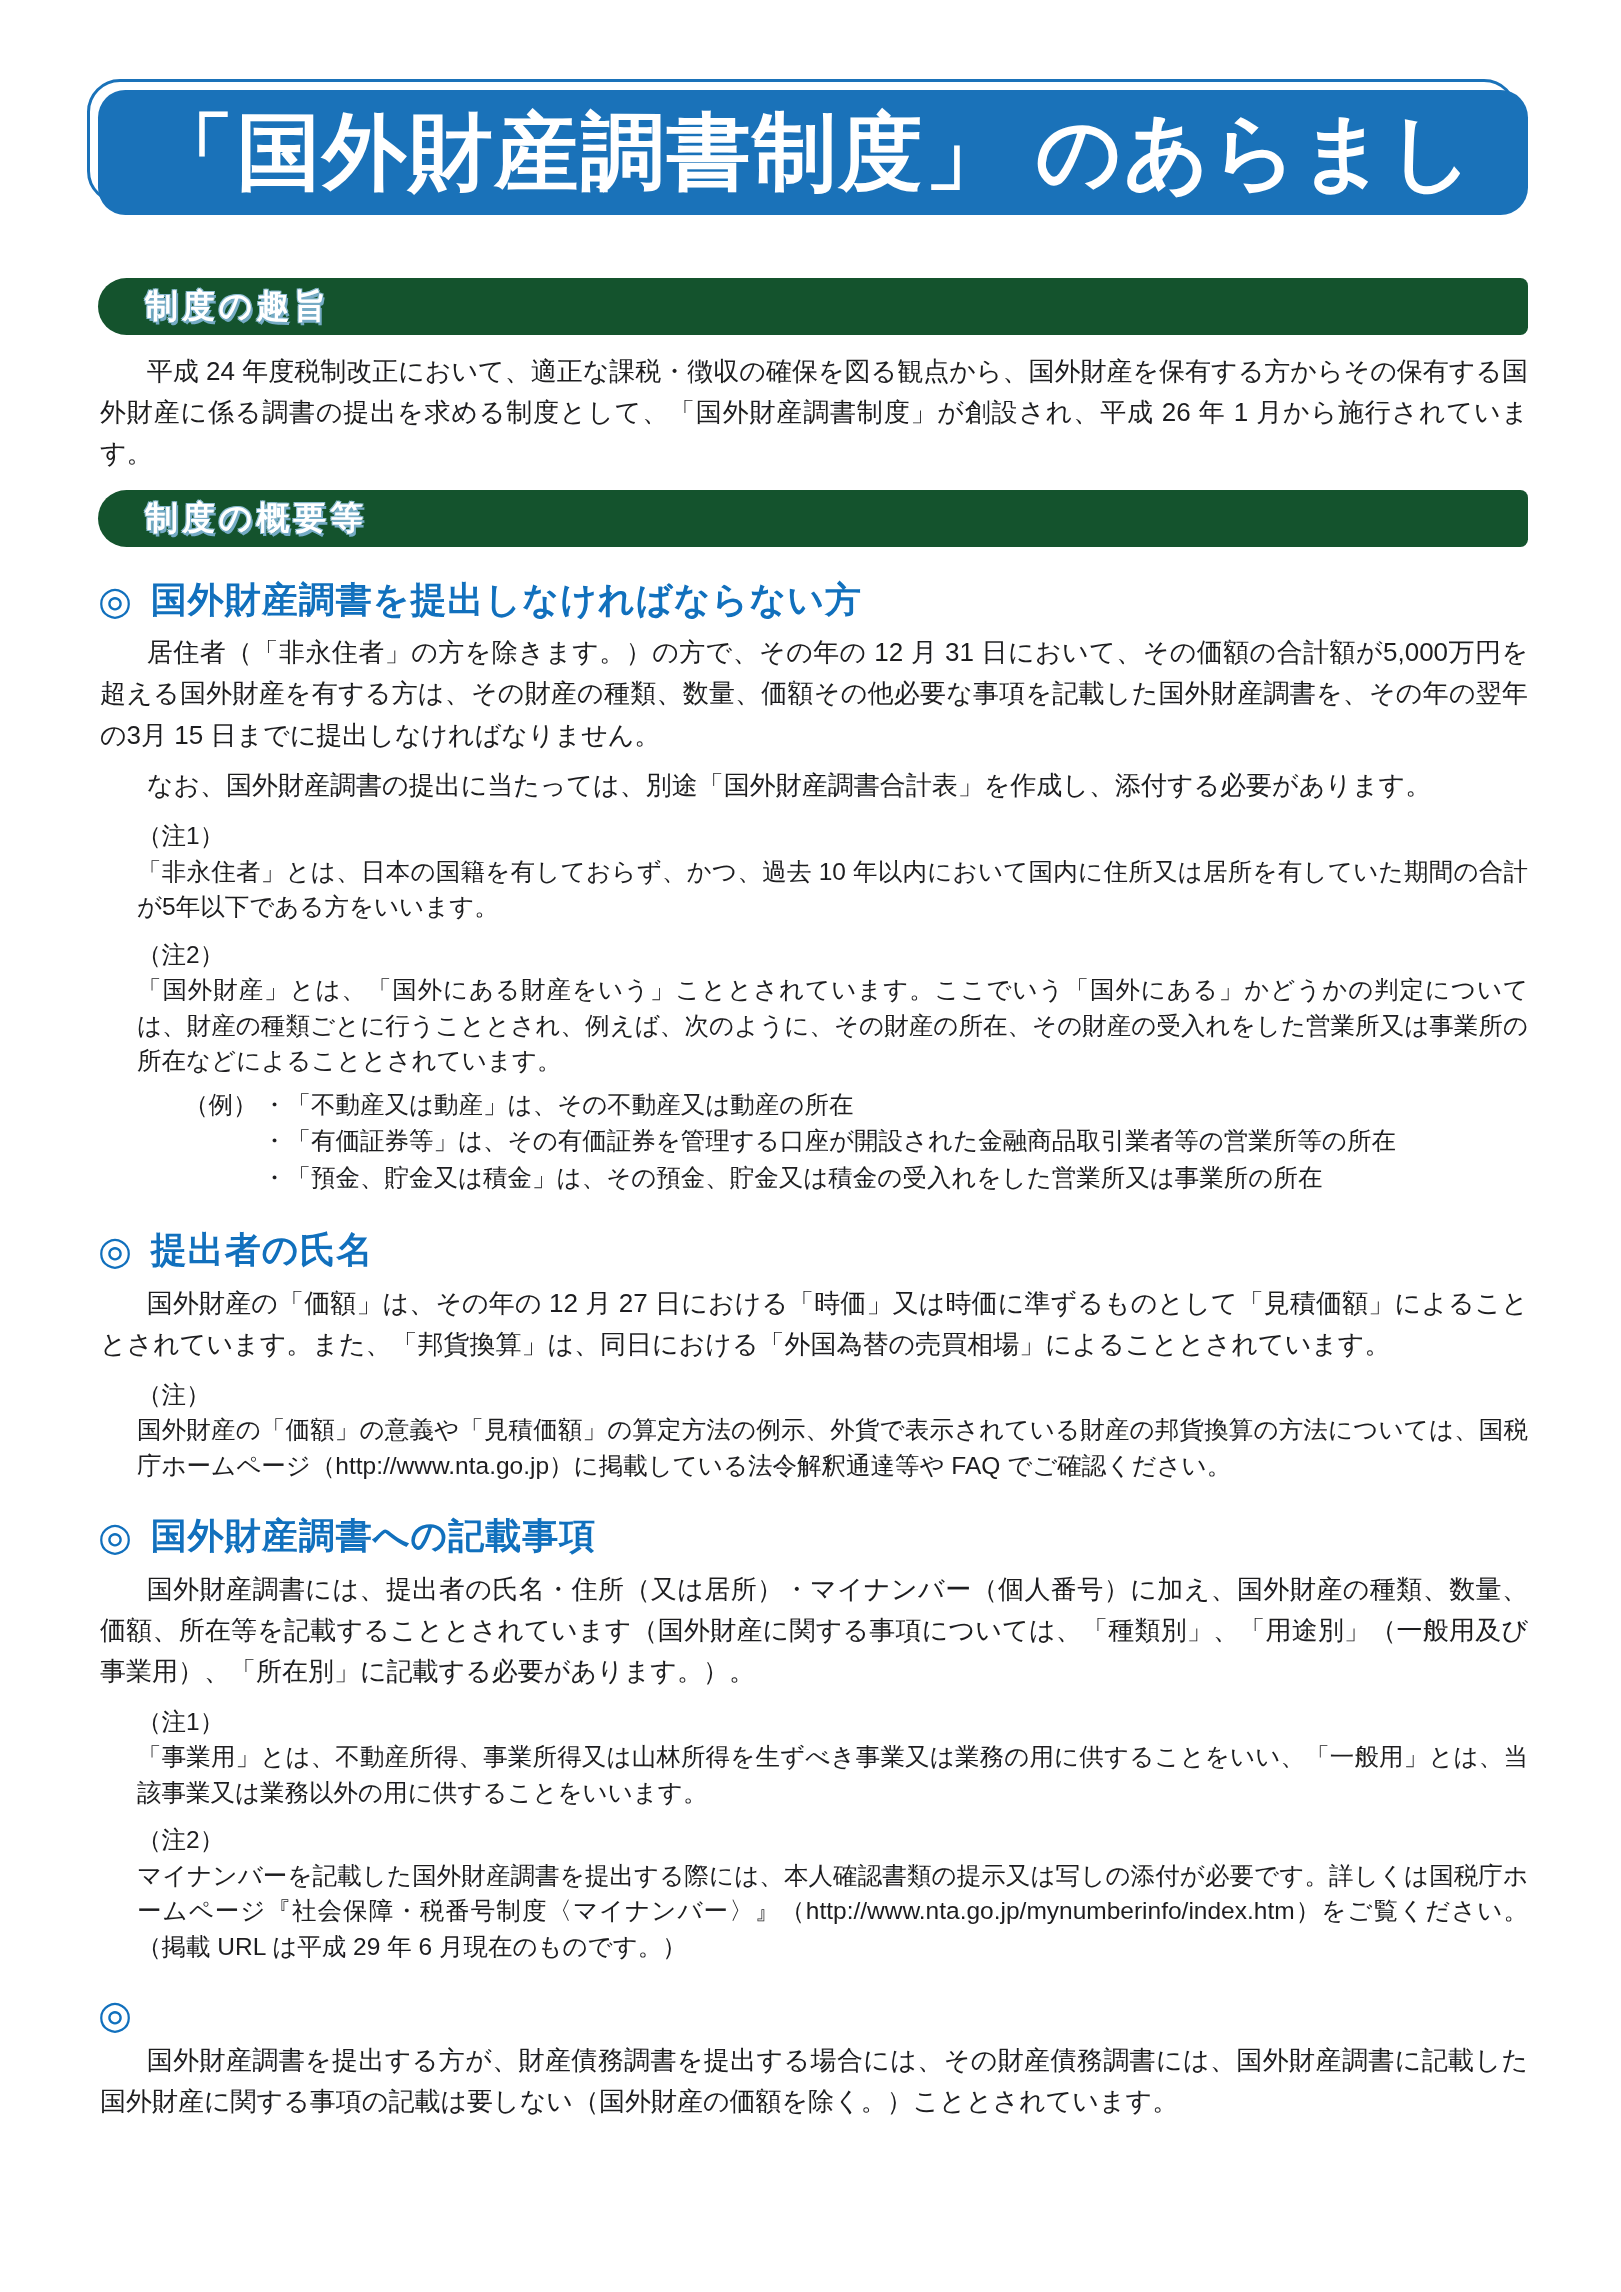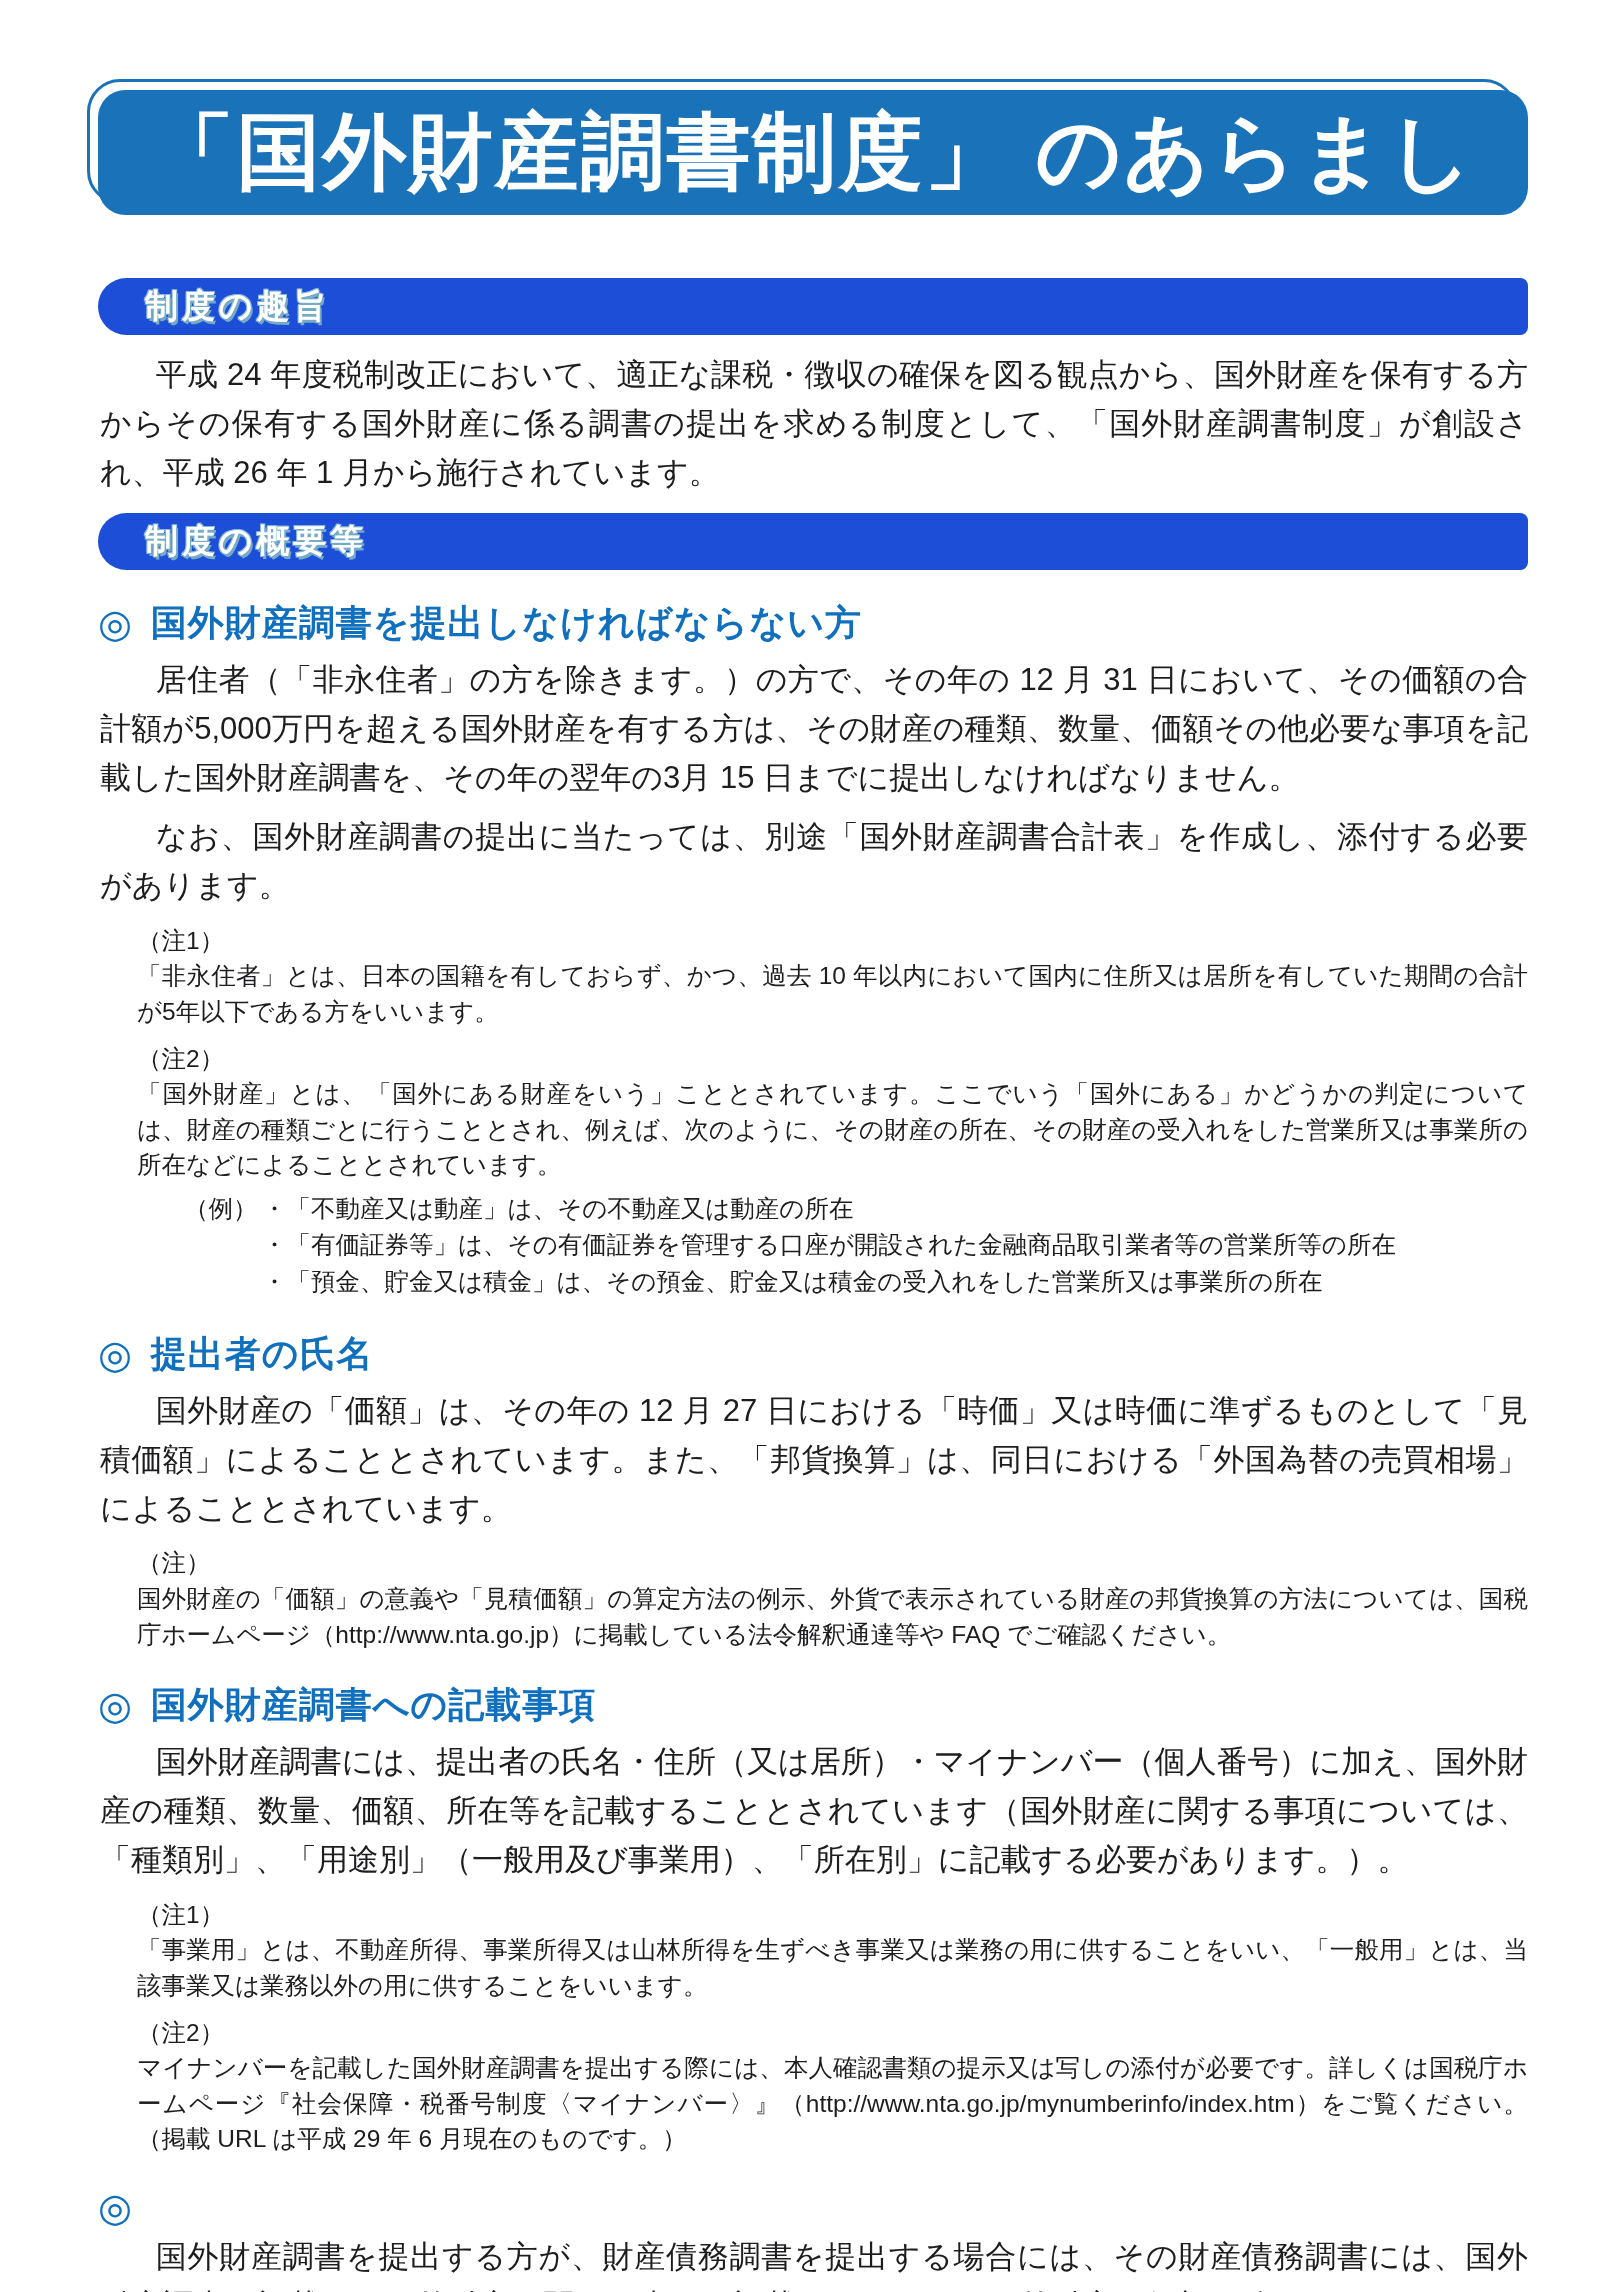--- a/index.html
+++ b/index.html
@@ -50,39 +50,39 @@
     margin: 0;
     font-size: 84px;
     font-weight: bold;
     color: #ffffff;
     letter-spacing: 2px;
     white-space: nowrap;
   }
 
   
   .band {
-    background: #1d4ed8;
+    background: #14532d;
     border-radius: 29px 7.8px 7.8px 29px;
     height: 57px;
     display: flex;
     align-items: center;
     padding-left: 47px;
     margin: 15.7px 0 15.7px;
   }
   .band-label {
     color: #ffffff;
     font-weight: bold;
     font-size: 33px;
     letter-spacing: 3.9px;
     text-shadow: 2px 2.9px 0 #75abc5, -1px -1px 0 #8cbcd2, 1px -1px 0 #8cbcd2, -1px 1px 0 #8cbcd2;
   }
 
   
   .para {
-    font-size: 31px;
+    font-size: 26px;
     line-height: 1.58;
     margin: 7.8px 0 9.8px 2px;
     text-indent: 1.8em;
     text-align: justify;
   }
 
   
   .subheading {
     color: #1170bd;
     font-size: 36px;

